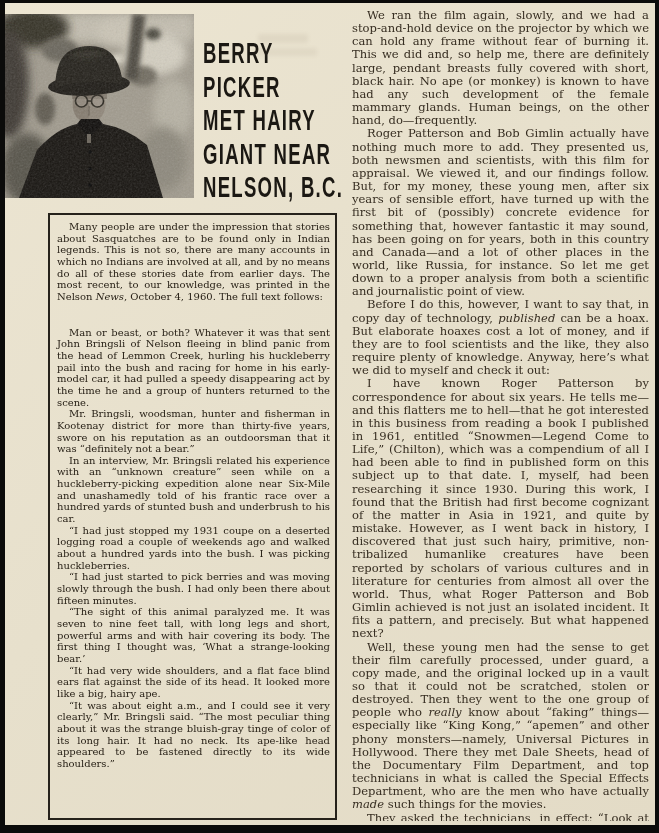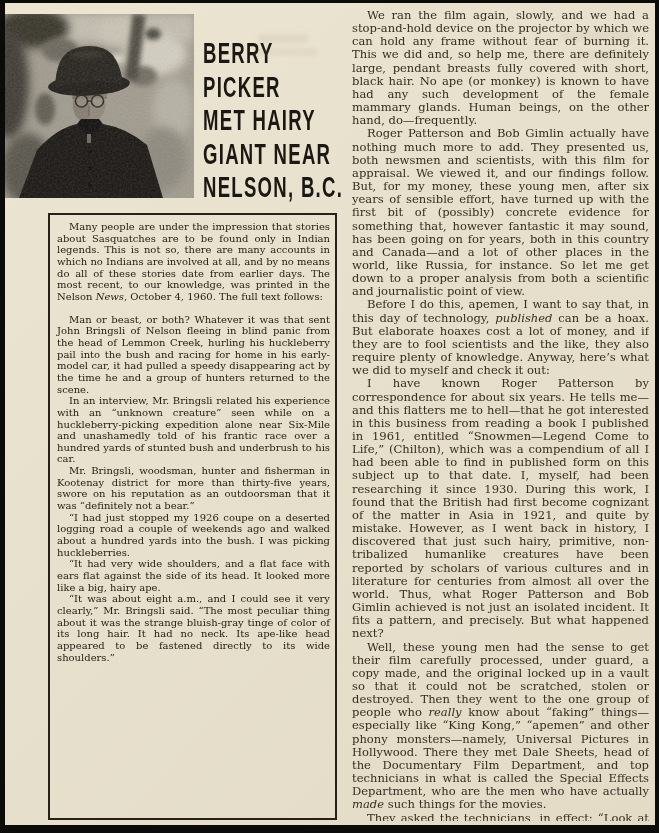--- a/index.html
+++ b/index.html
@@ -12,21 +12,21 @@
   
   .headline{position:absolute;left:198px;top:34px;color:#1b1813;
             font-family:"Liberation Sans",sans-serif;font-weight:bold;
             font-size:29px;line-height:33.5px;letter-spacing:2px;white-space:nowrap;
             transform:scaleX(0.64);transform-origin:left top;}
   
   .left-box{position:absolute;left:43px;top:210px;width:289px;height:607px;box-sizing:border-box;
             border:2px solid #26221b;padding:6px 5px 4px 7px;overflow:hidden;
             font-size:10px;line-height:11.65px;color:#282117;text-align:justify;}
   .left-box p{margin:0;text-indent:12px;}
-  .left-box p.gap{margin-top:11px;}
+  .left-box p.gap{margin-top:24px;}
   
   .right-col{position:absolute;left:347px;top:6px;width:297px;height:812px;overflow:hidden;
              font-size:11.55px;line-height:13.15px;color:#362d21;text-align:justify;}
   .right-col p{margin:0;text-indent:15px;}
   i{font-style:italic;}
   
   .ghost{position:absolute;background:#6a5743;filter:blur(2px);border-radius:2px;pointer-events:none;}
   #g1{left:253px;top:31px;width:50px;height:9px;opacity:.08;}
   #g2{left:250px;top:45px;width:62px;height:8px;opacity:.07;}
   #g3{left:555px;top:28px;width:75px;height:10px;opacity:.05;}
@@ -98,32 +98,34 @@
       <div>BERRY</div>
       <div>PICKER</div>
       <div>MET HAIRY</div>
       <div>GIANT NEAR</div>
       <div>NELSON, B.C.</div>
     </div>
 
     <div class="left-box">
       <p><span>Many people are under the impression that stories about Sasquatches are to be found only in Indian legends. This is not so, there are many accounts in which no Indians are involved at all, and by no means do all of these stories date from earlier days. The most recent, to our knowledge, was printed in the Nelson </span><i>News</i><span>, October 4, 1960. The full text follows:</span></p>
       <p class="gap">Man or beast, or both? Whatever it was that sent John Bringsli of Nelson fleeing in blind panic from the head of Lemmon Creek, hurling his huckleberry pail into the bush and racing for home in his early-model car, it had pulled a speedy disappearing act by the time he and a group of hunters returned to the scene.</p>
+      <p>Mr. Bringsli, woodsman, hunter and fisherman in Kootenay district for more than thirty-five years, swore on his reputation as an outdoorsman that it was “definitely not a bear.”</p>
       <p>In an interview, Mr. Bringsli related his experience with an “unknown creature” seen while on a huckleberry-picking expedition alone near Six-Mile and unashamedly told of his frantic race over a hundred yards of stunted bush and underbrush to his car.</p>
-      <p>Mr. Bringsli, woodsman, hunter and fisherman in Kootenay district for more than thirty-five years, swore on his reputation as an outdoorsman that it was “definitely not a bear.”</p>
-      <p>“I had just stopped my 1926 coupe on a deserted logging road a couple of weekends ago and walked about a hundred yards into the bush. I was picking huckleberries.</p>
-      <p>“It had very wide shoulders, and a flat face with ears flat against the side of its head. It looked more like a big, hairy ape.</p>
+      <p>“I had just stopped my 1931 coupe on a deserted logging road a couple of weekends ago and walked about a hundred yards into the bush. I was picking huckleberries.</p>
+      <p>“I had just started to pick berries and was moving slowly through the bush. I had only been there about fifteen minutes.</p>
+      <p>“The sight of this animal paralyzed me. It was seven to nine feet tall, with long legs and short, powerful arms and with hair covering its body. The first thing I thought was, ‘What a strange-looking bear.’</p>
+      <p>“It had very wide shoulders, and a flat face blind ears flat against the side of its head. It looked more like a big, hairy ape.</p>
       <p>“It was about eight a.m., and I could see it very clearly,” Mr. Bringsli said. “The most peculiar thing about it was the strange bluish-gray tinge of color of its long hair. It had no neck. Its ape-like head appeared to be fastened directly to its wide shoulders.”</p>
 
     </div>
 
     <div class="right-col">
       <p>We ran the film again, slowly, and we had a stop-and-hold device on the projector by which we can hold any frame without fear of burning it. This we did and, so help me, there are definitely large, pendant breasts fully covered with short, black hair. No ape (or monkey) is known to have had any such development of the female mammary glands. Human beings, on the other hand, do—frequently.</p>
       <p>Roger Patterson and Bob Gimlin actually have nothing much more to add. They presented us, both newsmen and scientists, with this film for appraisal. We viewed it, and our findings follow. But, for my money, these young men, after six years of sensible effort, have turned up with the first bit of (possibly) concrete evidence for something that, however fantastic it may sound, has been going on for years, both in this country and Canada—and a lot of other places in the world, like Russia, for instance. So let me get down to a proper analysis from both a scientific and journalistic point of view.</p>
-      <p><span>Before I do this, apemen, I want to say that, in this day of technology, </span><i>published</i><span> can be a hoax. But elaborate hoaxes cost a lot of money, and if they are to fool scientists and the like, they also require plenty of knowledge. Anyway, here’s what we did to myself and check it out:</span></p>
+      <p><span>Before I do this, however, I want to say that, in copy day of technology, </span><i>published</i><span> can be a hoax. But elaborate hoaxes cost a lot of money, and if they are to fool scientists and the like, they also require plenty of knowledge. Anyway, here’s what we did to myself and check it out:</span></p>
       <p>I have known Roger Patterson by correspondence for about six years. He tells me—and this flatters me to hell—that he got interested in this business from reading a book I published in 1961, entitled “Snowmen—Legend Come to Life,” (Chilton), which was a compendium of all I had been able to find in published form on this subject up to that date. I, myself, had been researching it since 1930. During this work, I found that the British had first become cognizant of the matter in Asia in 1921, and quite by mistake. However, as I went back in history, I discovered that just such hairy, primitive, non-tribalized humanlike creatures have been reported by scholars of various cultures and in literature for centuries from almost all over the world. Thus, what Roger Patterson and Bob Gimlin achieved is not just an isolated incident. It fits a pattern, and precisely. But what happened next?</p>
       <p><span>Well, these young men had the sense to get their film carefully processed, under guard, a copy made, and the original locked up in a vault so that it could not be scratched, stolen or destroyed. Then they went to the one group of people who </span><i>really</i><span> know about “faking” things—especially like “King Kong,” “apemen” and other phony monsters—namely, Universal Pictures in Hollywood. There they met Dale Sheets, head of the Documentary Film Department, and top technicians in what is called the Special Effects Department, who are the men who have actually </span><i>made</i><span> such things for the movies.</span></p>
       <p>They asked the technicians, in effect: “Look at this strip of film, fellows, and then tell us if you could reproduce that for us.”</p>
 
     </div>
 
     <div class="ghost" id="g1"></div>
     <div class="ghost" id="g2"></div>
     <div class="ghost" id="g3"></div>
     <div class="ghost" id="g4"></div>

